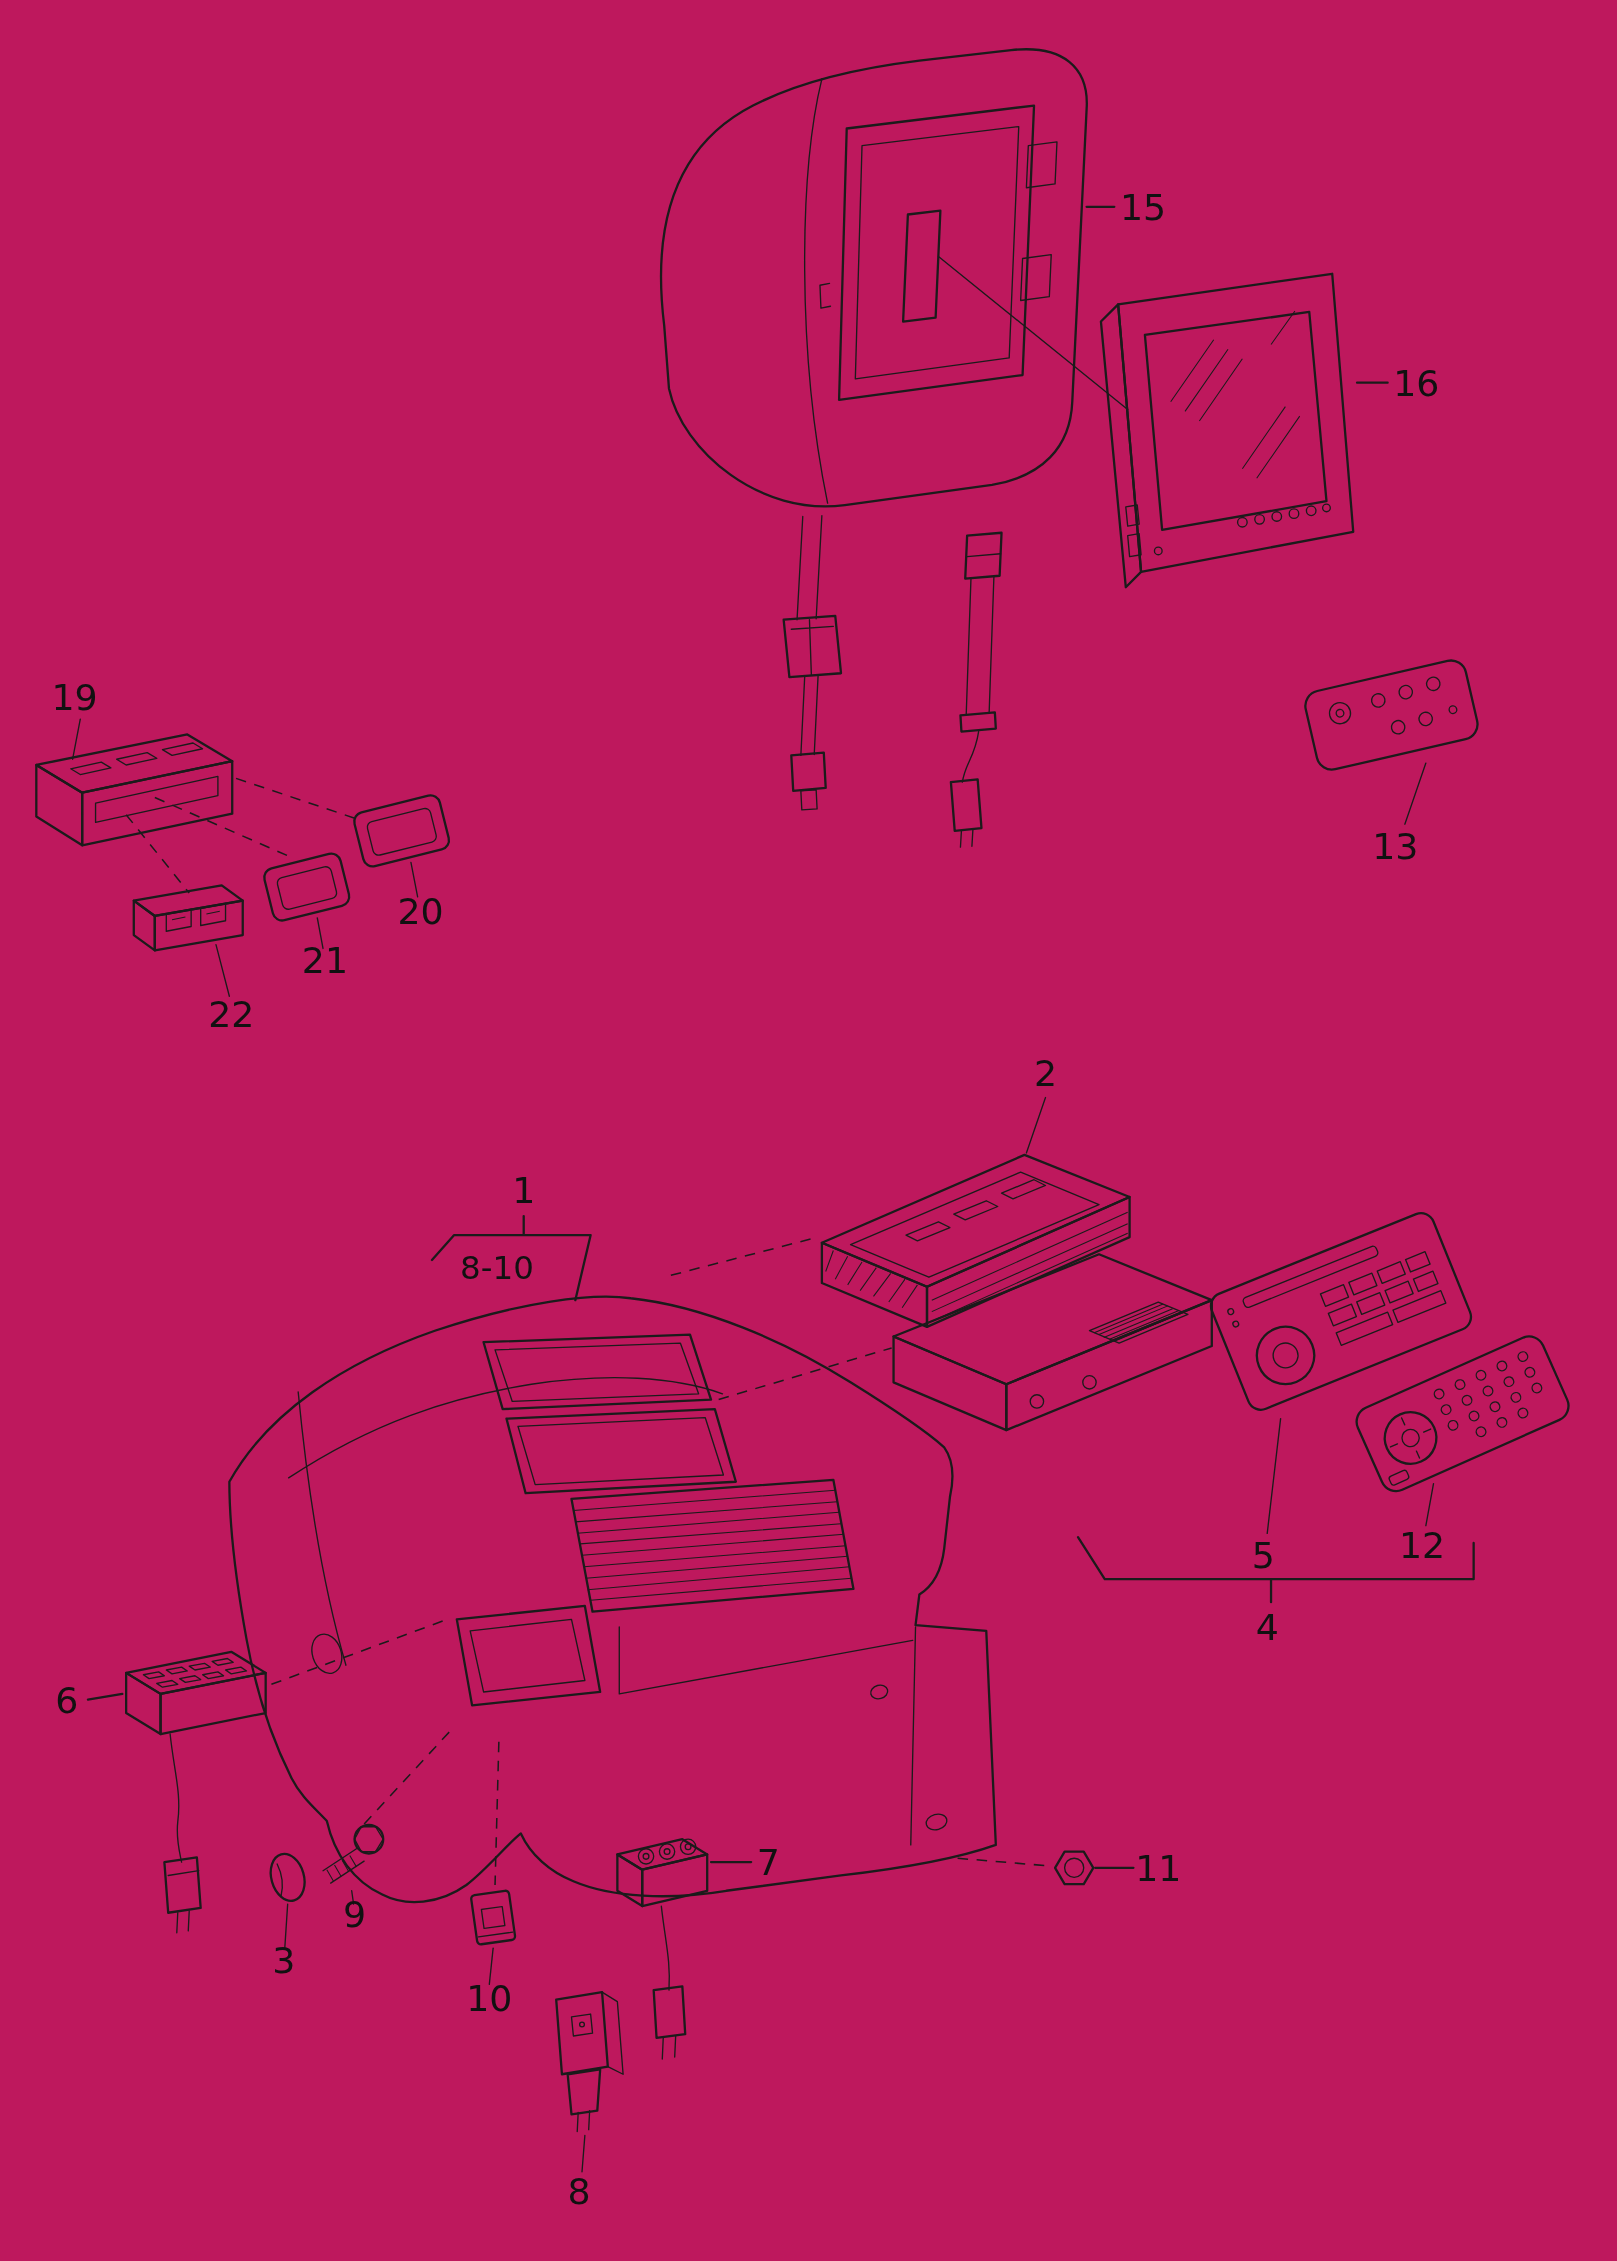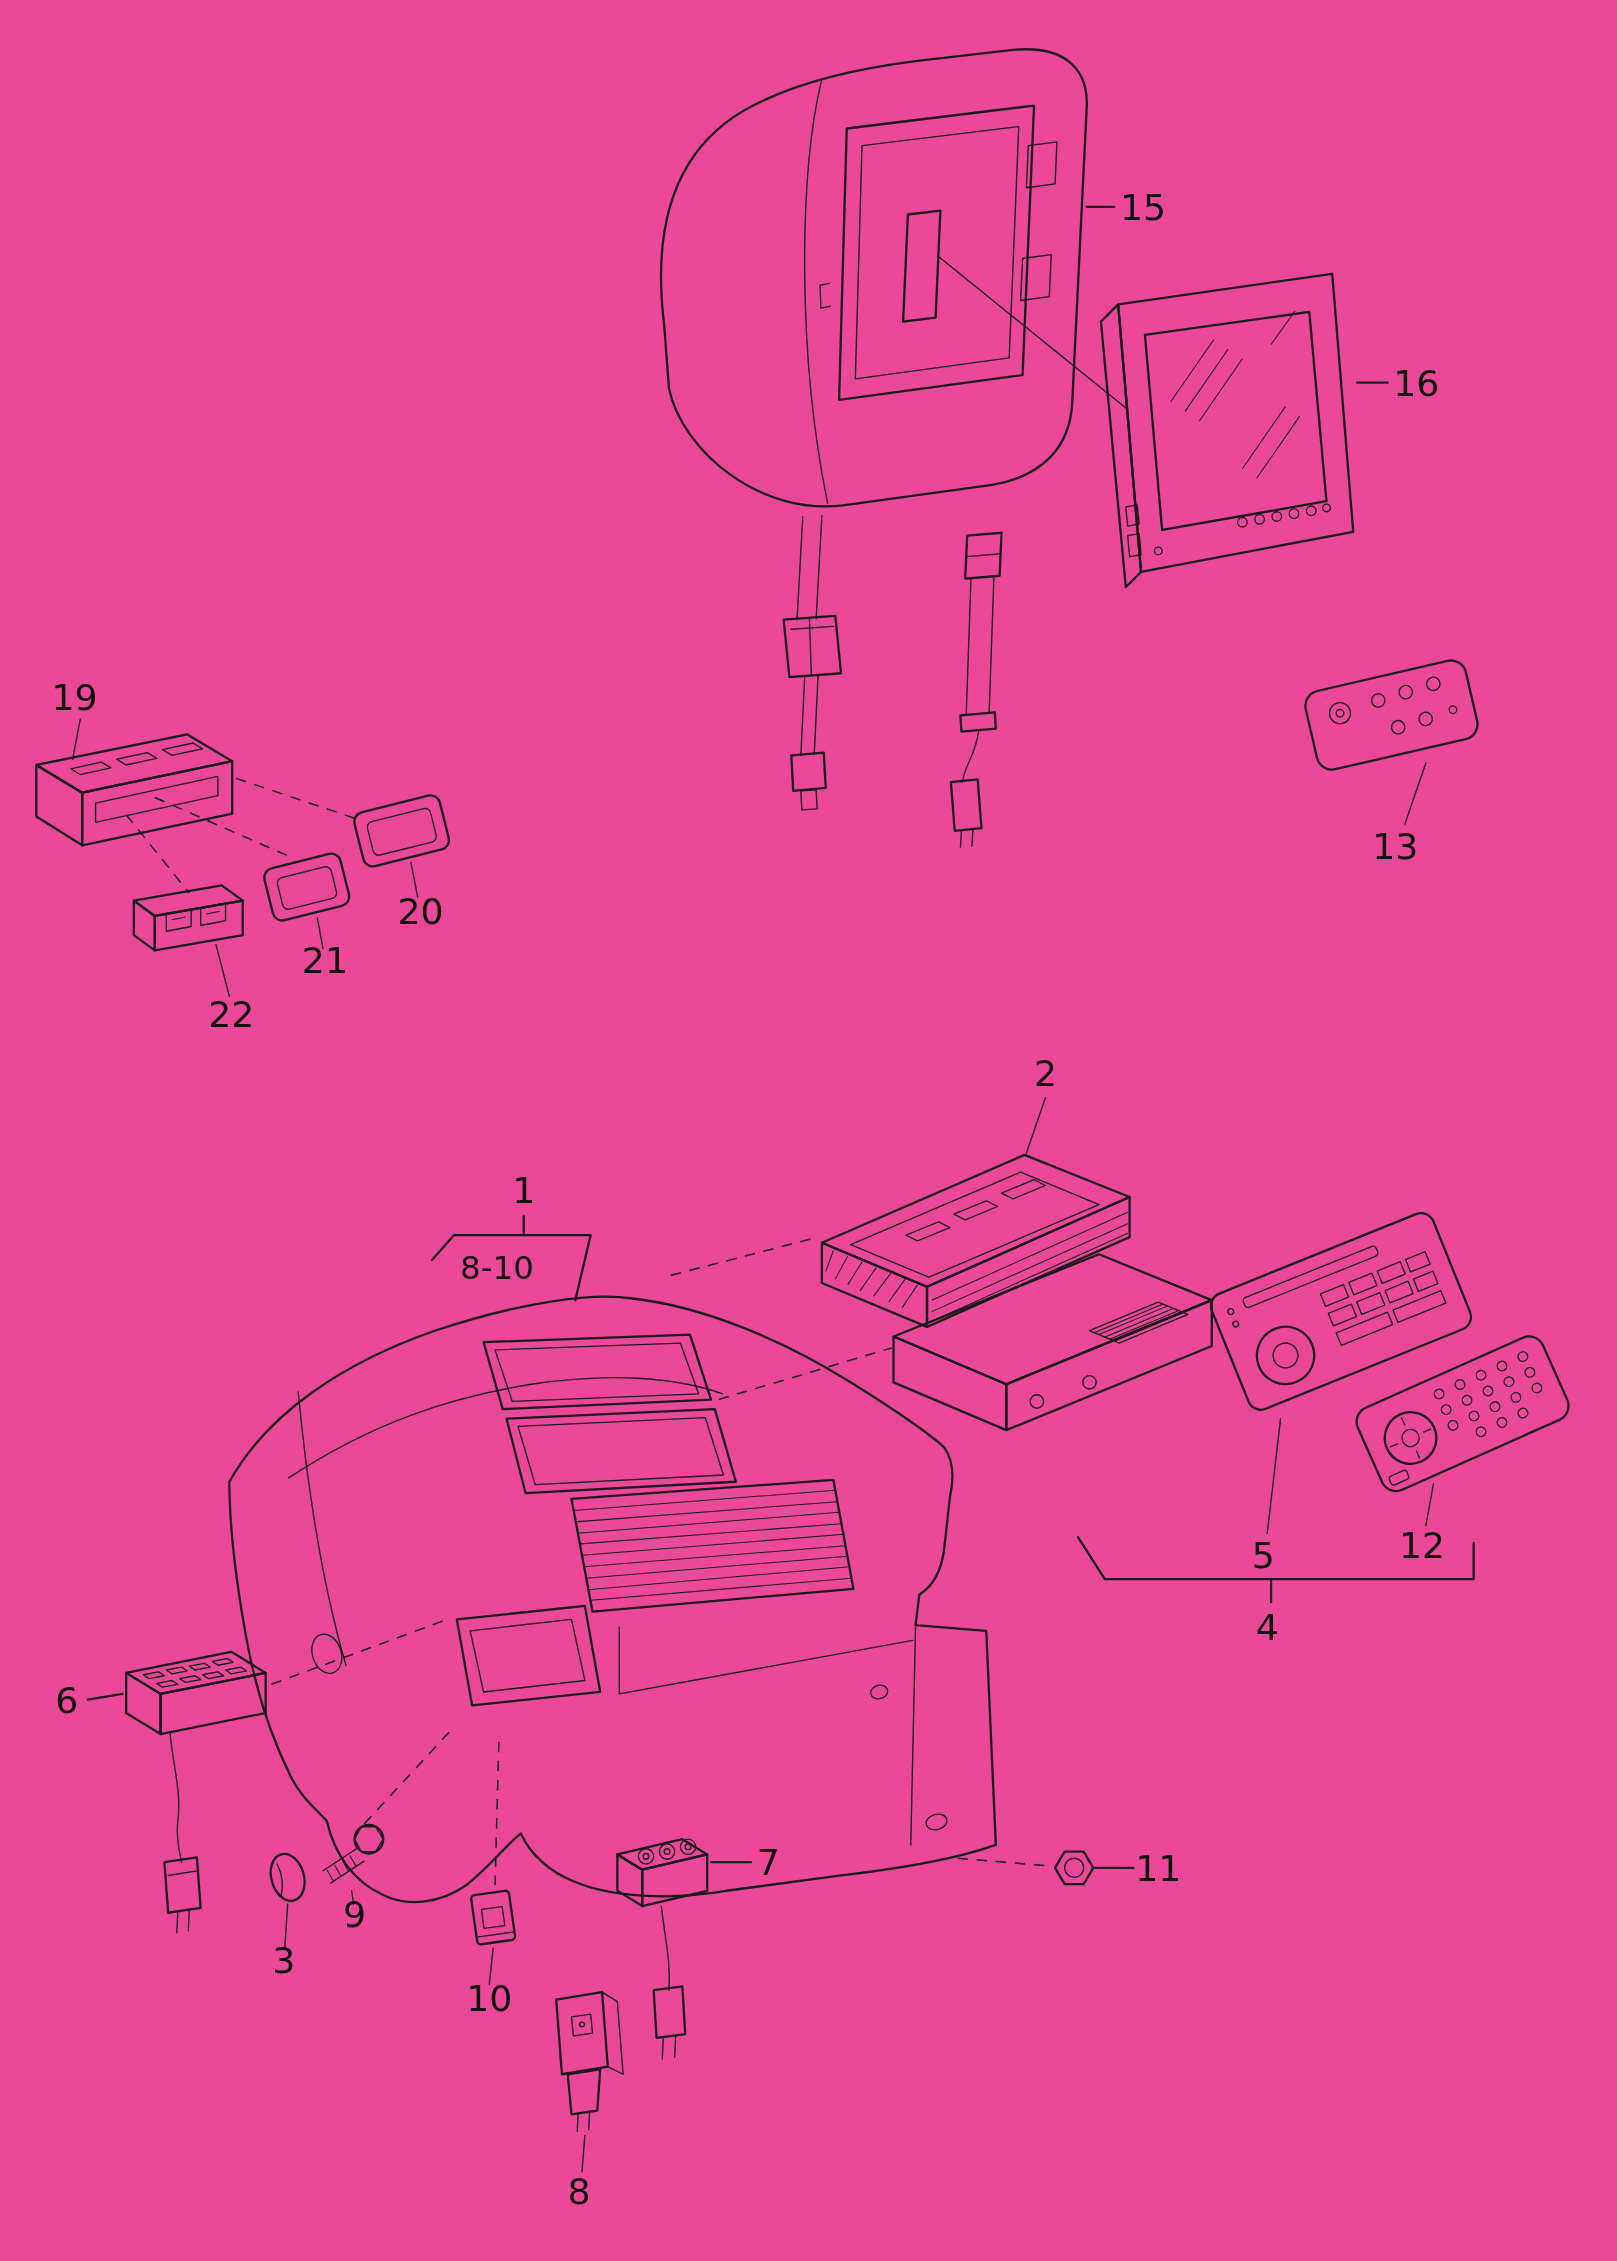--- a/index.html
+++ b/index.html
@@ -1,16 +1,16 @@
 <!DOCTYPE html>
 <html><head>
 <meta charset="utf-8">
 <style>
   html,body{margin:0;padding:0;background:#ffffff;}
-  .page{width:1617px;height:2262px;position:relative;background:#ec4899;font-family:"DejaVu Sans",sans-serif;}
+  .page{width:1617px;height:2262px;position:relative;background:#be185d;font-family:"DejaVu Sans",sans-serif;}
   svg{display:block;}
   .ln{fill:none;stroke:#1b1b1b;stroke-width:2.4;stroke-linejoin:round;stroke-linecap:round;}
   .thin{fill:none;stroke:#1b1b1b;stroke-width:1.4;stroke-linejoin:round;stroke-linecap:round;}
   .hatch{fill:none;stroke:#1b1b1b;stroke-width:1.1;}
   .dash{fill:none;stroke:#1b1b1b;stroke-width:1.6;stroke-dasharray:11 9;}
   .callout{font-family:"DejaVu Sans",sans-serif;font-size:38px;fill:#111;text-anchor:middle;}
   .callout-sm{font-family:"DejaVu Sans",sans-serif;font-size:34px;fill:#111;text-anchor:middle;}
 </style>
 </head>
 <body>

